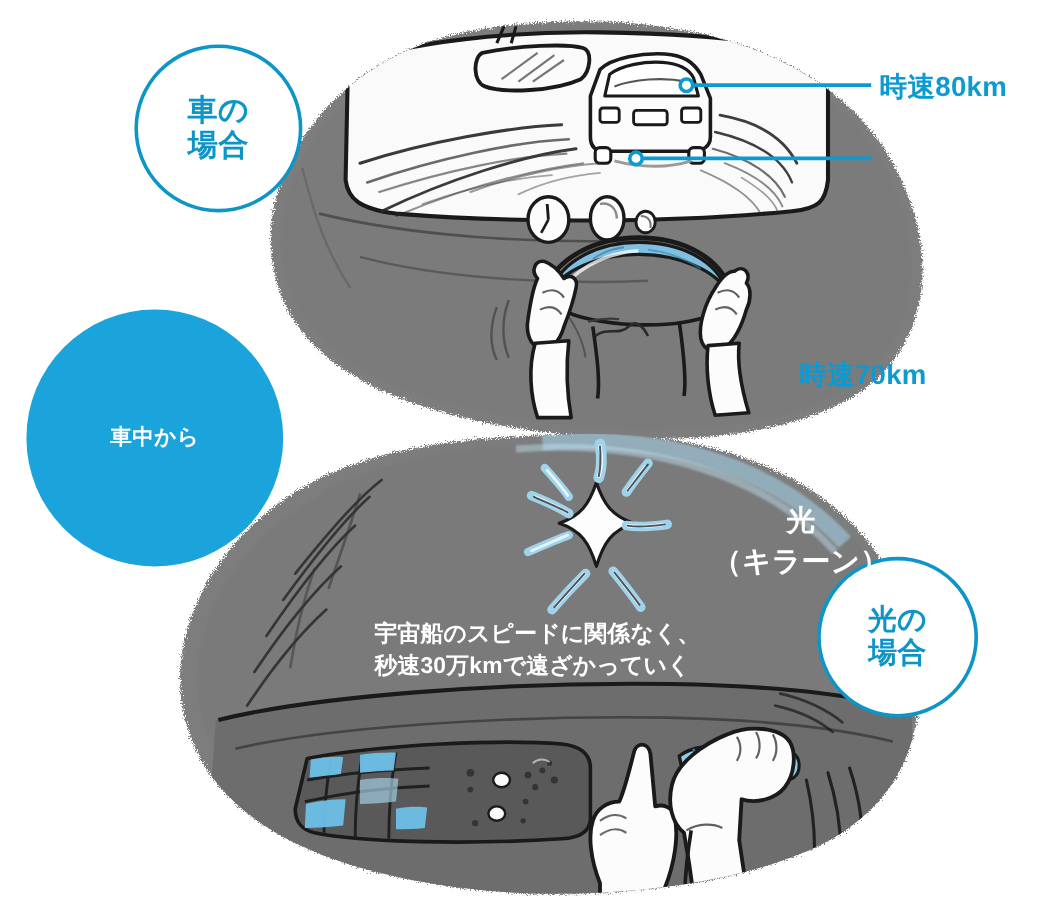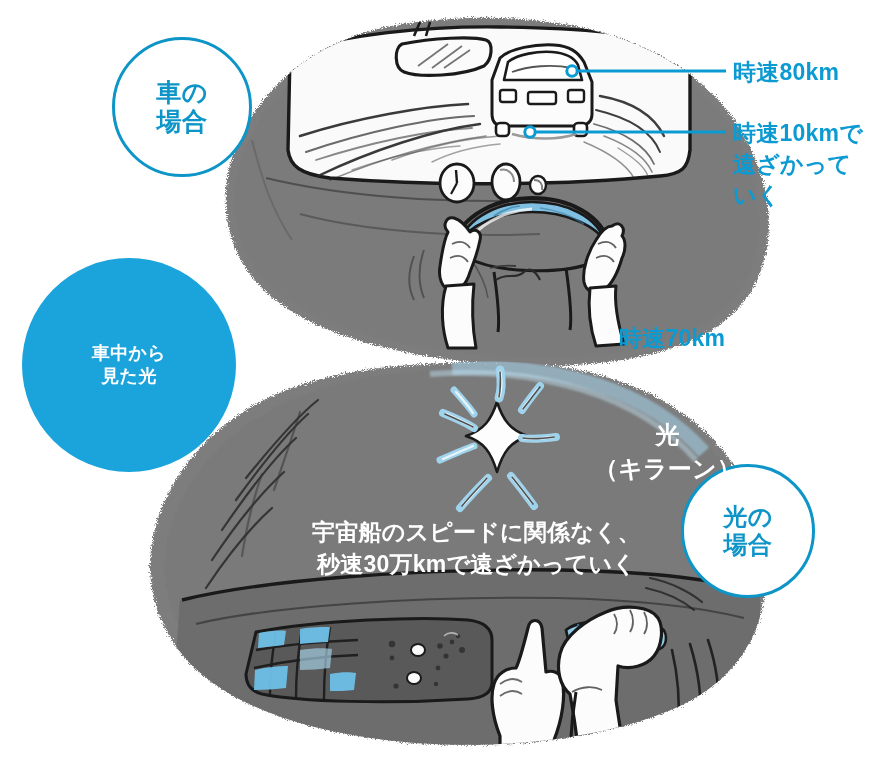--- a/index.html
+++ b/index.html
@@ -30,28 +30,28 @@
   #bubble-main{left:22px;top:258px;width:214px;height:214px;font-size:18px;line-height:1.30;}
   #bubble-main span{display:block;}
 
   
   .cyan-label{
     color:#0C9AD2;font-weight:700;font-size:23px;line-height:1.34;
     letter-spacing:.01em;white-space:pre-line;
   }
   #lbl-80{left:733px;top:57px;}
   #lbl-10{left:733px;top:118px;}
-  #lbl-70{left:619px;top:297px;margin-top:26px;}
+  #lbl-70{left:666px;top:297px;}
 
   
   .white-label{
     color:#ffffff;font-weight:700;letter-spacing:.01em;white-space:pre-line;
   }
   #lbl-hikari{left:594px;top:418px;font-size:24px;line-height:1.42;text-align:center;}
-  #lbl-main-text{left:312px;top:516px;font-size:23px;line-height:1.40;text-align:center;}
+  #lbl-main-text{left:312px;top:516px;font-size:19px;line-height:1.40;}
 </style>
 </head>
 <body>
 
 <div id="stage">
 
   <svg id="art" viewBox="0 0 870 765">
     <defs>
       <filter id="grain" x="-20%" y="-20%" width="140%" height="140%">
         <feTurbulence type="fractalNoise" baseFrequency="0.9" numOctaves="3" seed="7" result="n"></feTurbulence>
@@ -359,28 +359,24 @@
     <span>場合</span>
   </div>
 
   <div class="ovl bubble outline" id="bubble-light">
     <span>光の</span>
     <span>場合</span>
   </div>
 
   <div class="ovl bubble solid" id="bubble-main">
     <span>車中から</span>
-    <span>見た光</span>
   </div>
 
   <div class="ovl cyan-label" id="lbl-80">時速80km</div>
 
-  <div class="ovl cyan-label" id="lbl-10">時速10kmで
-遠ざかって
-いく</div>
 
   <div class="ovl cyan-label" id="lbl-70">時速70km</div>
 
   <div class="ovl white-label" id="lbl-hikari">光
 （キラーン）</div>
 
   <div class="ovl white-label" id="lbl-main-text">宇宙船のスピードに関係なく、
 秒速30万kmで遠ざかっていく</div>
 
 </div>

